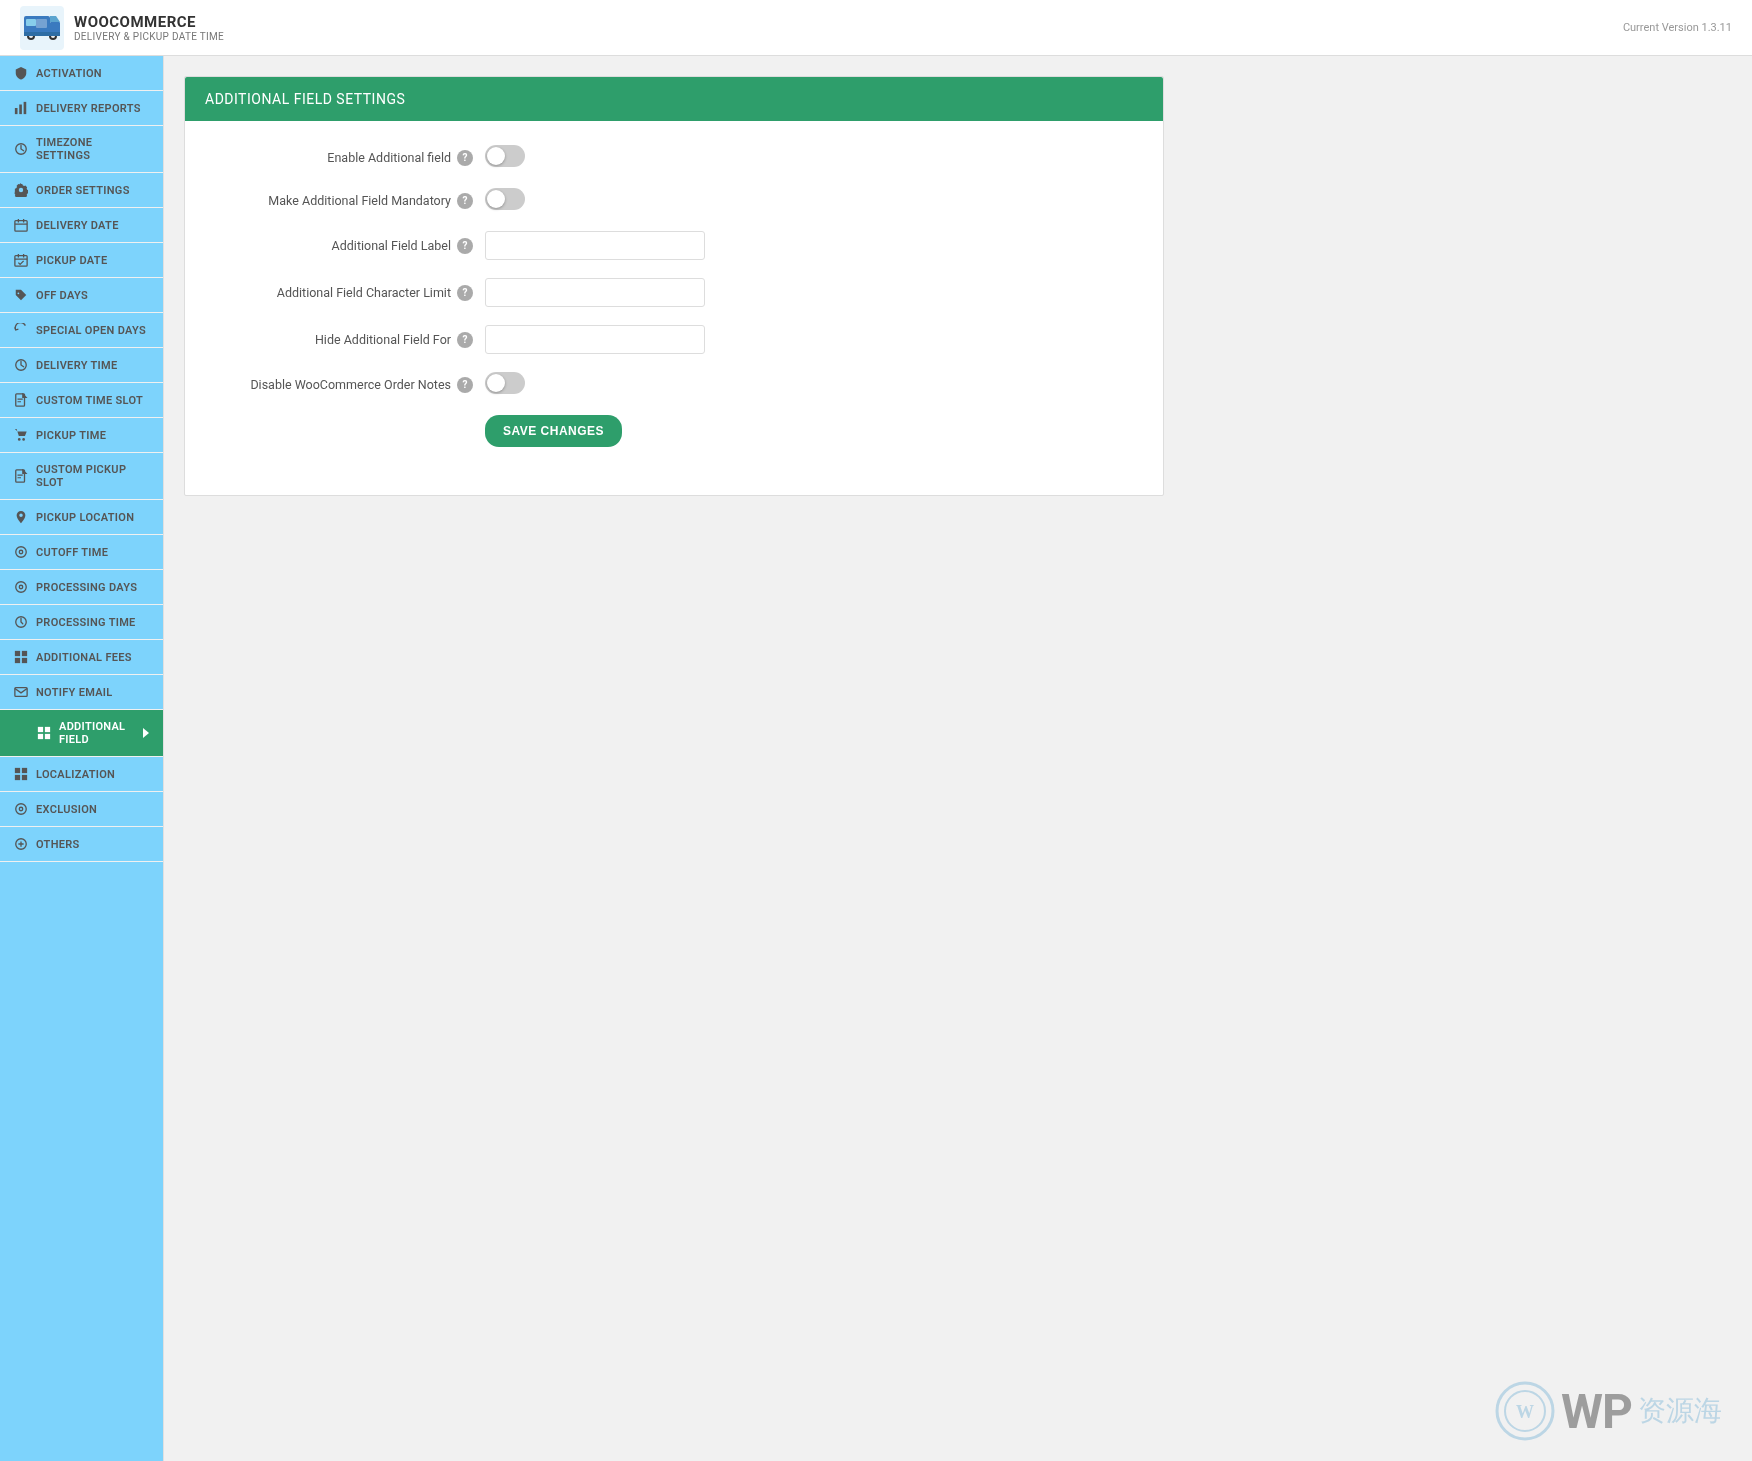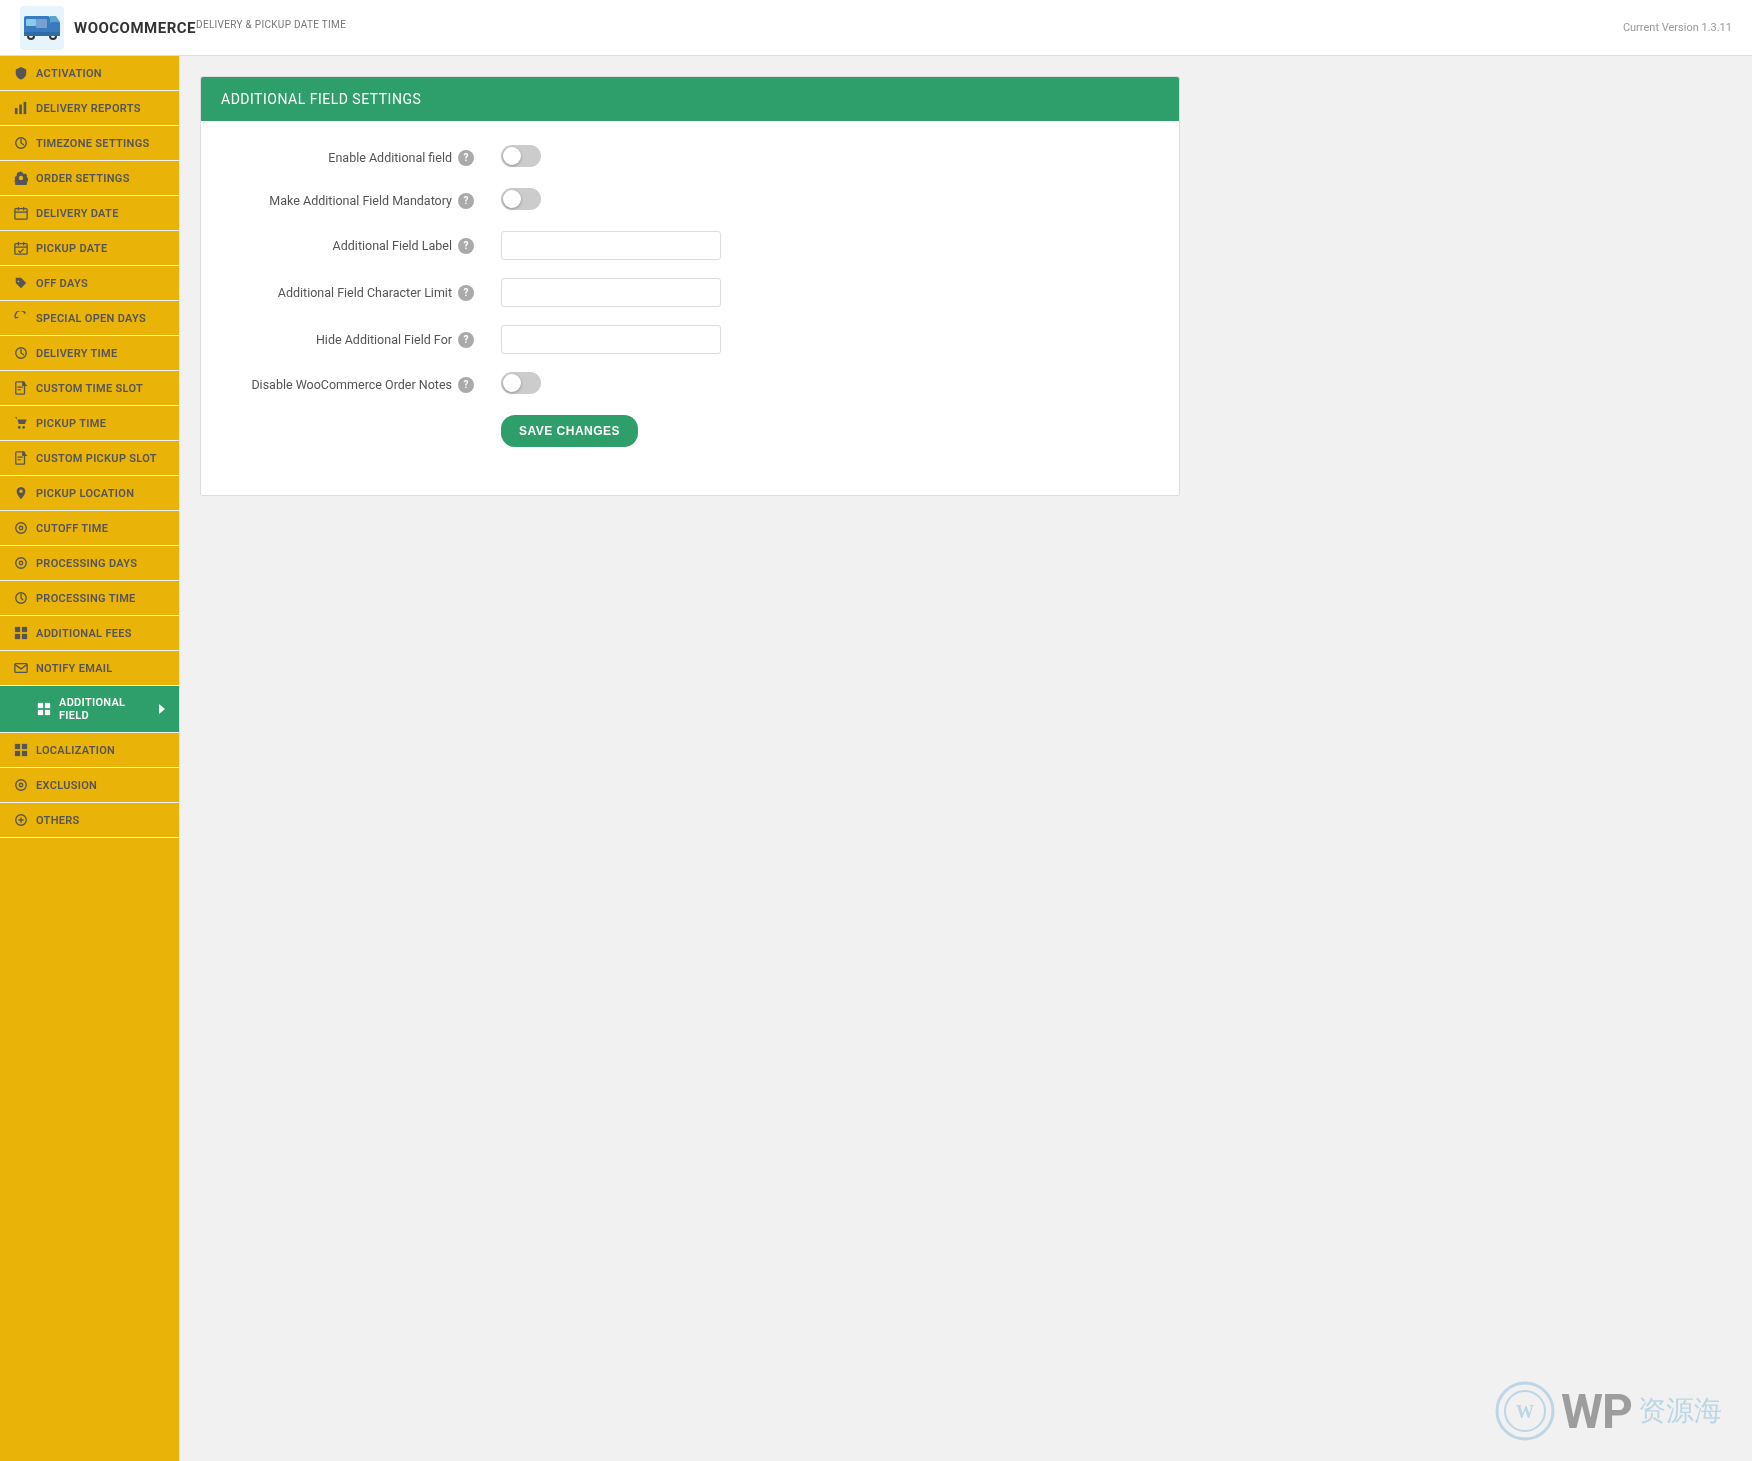--- a/index.html
+++ b/index.html
@@ -17,32 +17,32 @@
     }
     .header-logo {
       display: flex;
       align-items: center;
       gap: 10px;
     }
     .logo-icon {
       width: 44px;
       height: 44px;
     }
-    .logo-text-block { display: flex; flex-direction: row; }
+    .logo-text-block { display: flex; flex-direction: column; }
     .logo-title { font-size: 15px; font-weight: 700; color: #333; letter-spacing: 0.5px; }
     .logo-subtitle { font-size: 10px; color: #777; letter-spacing: 0.3px; }
     .version-text { font-size: 11px; color: #999; }
 
     
     .layout { display: flex; min-height: calc(100vh - 56px); }
 
     
     .sidebar {
-      width: 180px;
-      background: #eab308;
+      width: 164px;
+      background: #7dd3fc;
       border-right: 1px solid #e0e0e0;
       flex-shrink: 0;
     }
     .sidebar-item {
       display: flex;
       align-items: center;
       gap: 8px;
       padding: 10px 14px;
       cursor: pointer;
       border-bottom: 1px solid #f0f0f0;
@@ -91,21 +91,21 @@
 
     .form-row {
       display: flex;
       align-items: center;
       margin-bottom: 18px;
     }
     .form-label {
       text-align: right;
       width: 280px;
       flex-shrink: 0;
-      padding-right: 27px;
+      padding-right: 12px;
       font-size: 12.5px;
       color: #555;
       display: flex;
       align-items: center;
       justify-content: flex-end;
       gap: 6px;
     }
     .help-icon {
       display: inline-flex;
       align-items: center;

